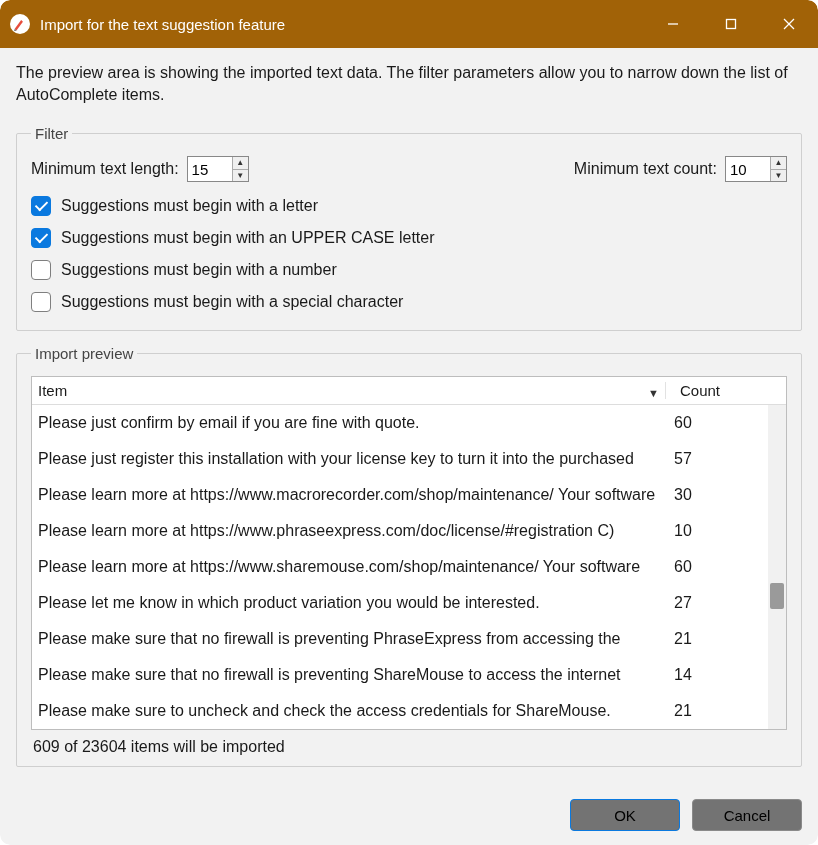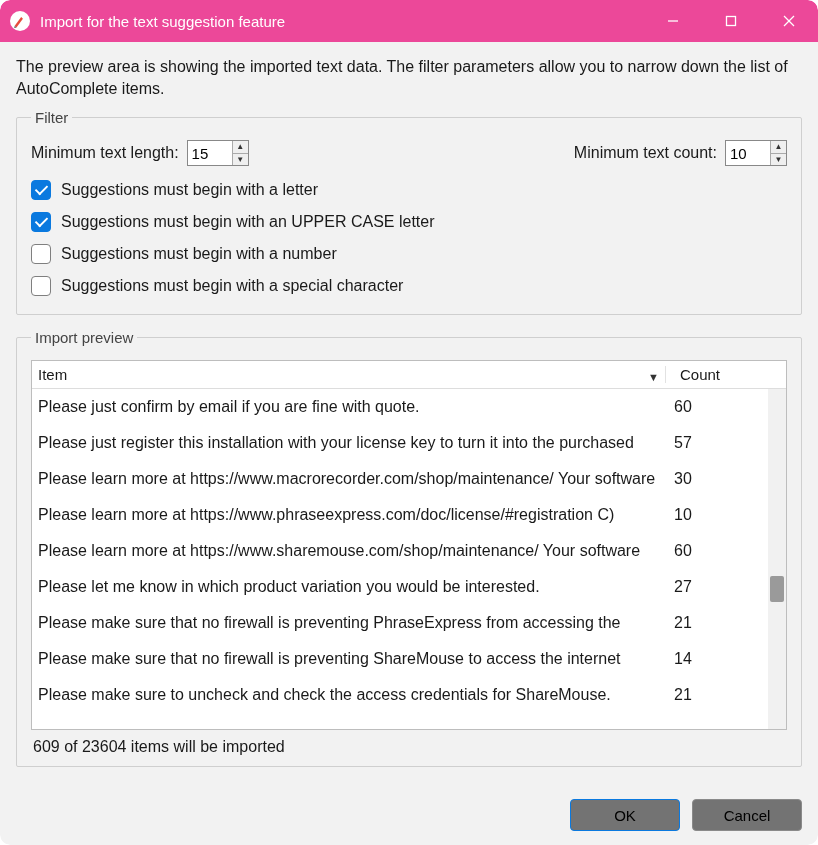--- a/index.html
+++ b/index.html
@@ -12,22 +12,22 @@
     width: 818px;
     height: 845px;
     overflow: hidden;
     border-radius: 10px;
     display: flex;
     flex-direction: column;
   }
 
   
   .titlebar {
-    background: #ec4899;
-    height: 42px;
+    background: #a16207;
+    height: 48px;
     display: flex;
     align-items: center;
     color: #fff;
     user-select: none;
     border-top-left-radius: 10px;
     border-top-right-radius: 10px;
   }
   .titlebar .app-icon {
     width: 20px; height: 20px;
     background: #fff;
@@ -54,21 +54,21 @@
     flex-direction: column;
     border-bottom-left-radius: 10px;
     border-bottom-right-radius: 10px;
     position: relative;
     overflow: hidden;
   }
 
   .intro {
     font-size: 16px;
     line-height: 1.35;
-    margin-bottom: 10px;
+    margin-bottom: 20px;
   }
 
   
   fieldset.group {
     border: 1px solid #cfcfcf;
     border-radius: 2px;
     padding: 14px 14px 14px 14px;
     margin: 0 0 14px 0;
   }
   fieldset.group > legend {

